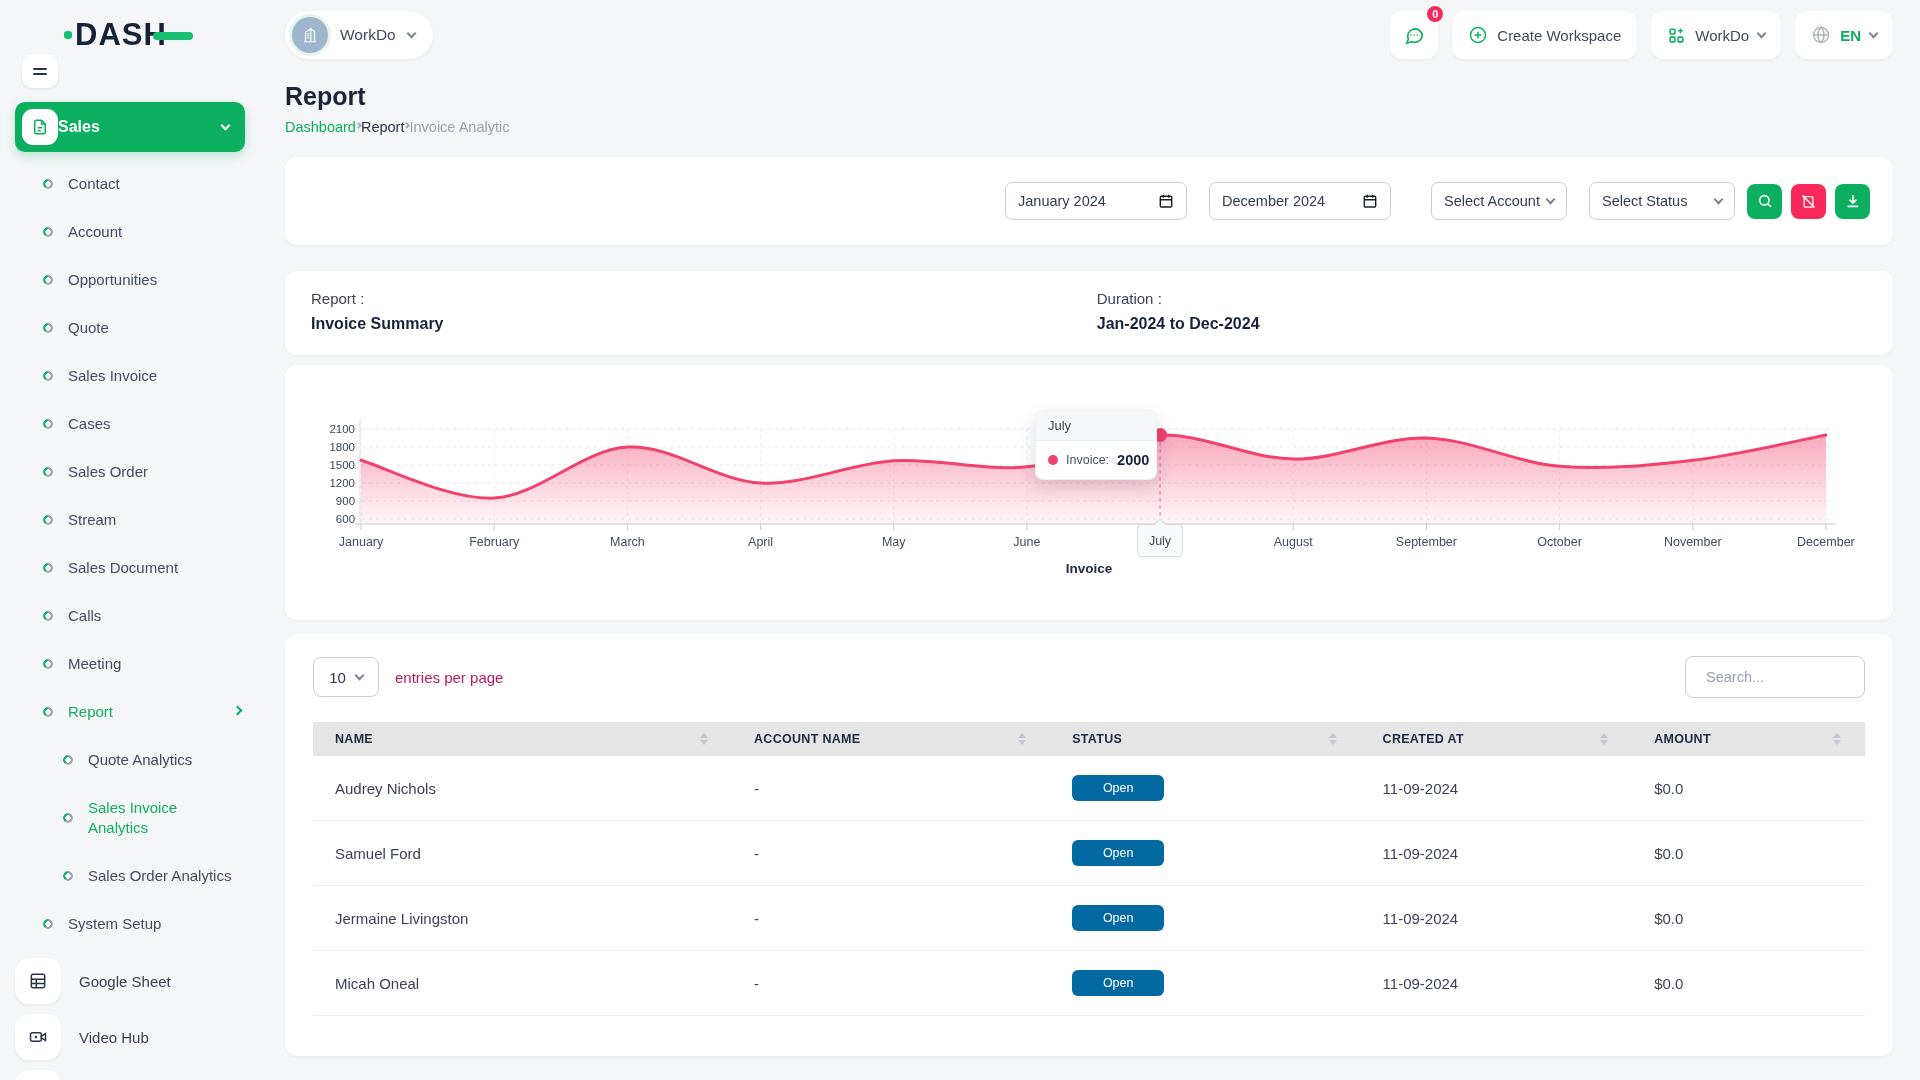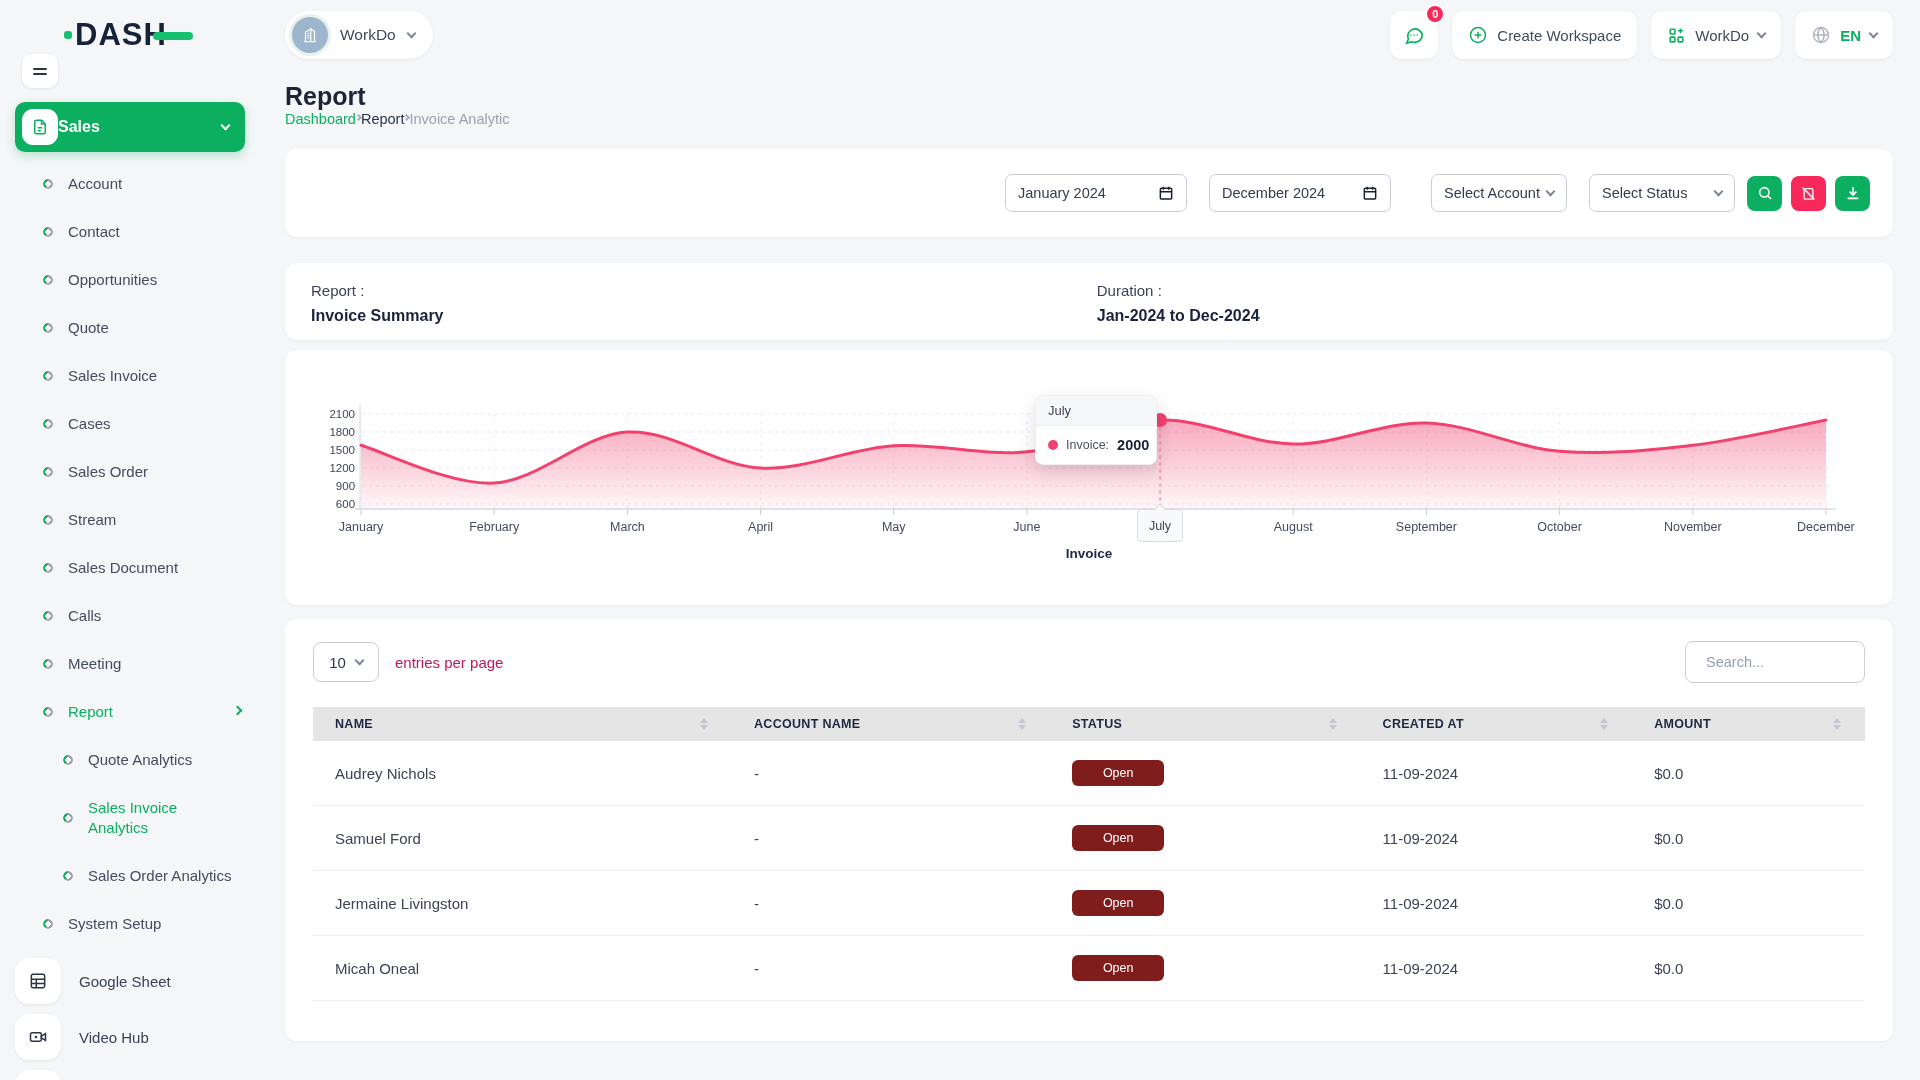--- a/index.html
+++ b/index.html
@@ -59,21 +59,21 @@
     -webkit-mask:radial-gradient(circle, transparent 0 2.6px, #000 2.8px);
     mask:radial-gradient(circle, transparent 0 2.6px, #000 2.8px); }
   .sub-label { max-width:130px; }
   .tool-row { display:flex; align-items:center; gap:18px; margin:10px 0 10px 15px; font-size:15px;
     color:#3a4254; cursor:pointer; }
   .tool-icon { width:46px; height:46px; background:#fff; border-radius:14px; display:flex;
     align-items:center; justify-content:center; box-shadow:0 1px 3px rgba(40,50,70,.08); }
 
   
   .page-title { font-size:25px; font-weight:bold; color:#1c2438; }
-  .breadcrumb { display:flex; align-items:center; gap:0; font-size:14.5px; }
+  .breadcrumb { display:flex; align-items:center; gap:0; margin-top:8px; font-size:14.5px; }
   .breadcrumb .link { color:#0caf60; cursor:pointer; }
   .breadcrumb .mid { color:#2b3445; cursor:pointer; }
   .breadcrumb .cur { color:#9ba2ae; }
   .breadcrumb .chev { width:5px; height:5px; border-color:#aab0ba; }
 
   
   .card { background:#fff; border-radius:12px; box-shadow:0 1px 3px rgba(40,50,70,.05); }
 
   .filter-card { margin-top:22px; height:88px; display:flex; align-items:center;
     justify-content:flex-end; padding:0 23px; }
@@ -82,21 +82,21 @@
     font-size:14.5px; color:#333c4e; cursor:pointer; }
   .date-field { width:182px; margin-left:22px; }
   .sel-account { width:136px; margin-left:40px; }
   .sel-status { width:146px; margin-left:22px; }
   .fbtn { width:35px; height:35px; border:none; border-radius:8px; display:flex; align-items:center;
     justify-content:center; cursor:pointer; }
   .fbtn.green { background:#0caf60; }
   .fbtn.pink { background:#f8285a; }
   .btn-group { display:flex; gap:9px; margin-left:12px; }
 
-  .summary-card { margin-top:26px; padding:19px 26px 15px; display:flex; }
+  .summary-card { margin-top:26px; padding:19px 26px 22px; display:flex; }
   .sum-col1 { width:50.5%; }
   .sum-label { font-size:15px; color:#3f4254; }
   .sum-value { font-size:16px; font-weight:bold; color:#19233c; margin-top:8px; }
 
   
   .chart-card { margin-top:10px; height:255px; position:relative; }
   #chart-svg { position:absolute; inset:0; }
   #chart-svg text { font-family:"Liberation Sans", sans-serif; }
   .chart-legend { position:absolute; left:0; right:0; top:196px; text-align:center;
     font-size:13.5px; font-weight:bold; color:#222c44; }
@@ -127,21 +127,21 @@
   thead th { background:#e5e5e5; padding:10px 24px 10px 22px; text-align:left; }
   th .th-inner { display:flex; align-items:center; font-size:12.5px; font-weight:bold;
     letter-spacing:.3px; color:#1c2742; text-transform:uppercase; cursor:pointer; }
   .sort { display:inline-flex; flex-direction:column; gap:2px; margin-left:auto; padding-left:10px; }
   .sort i { width:0; height:0; border-left:4px solid transparent; border-right:4px solid transparent; }
   .sort .up { border-bottom:5px solid #c3c7d1; }
   .sort .down { border-top:5px solid #c3c7d1; }
   tbody td { padding:19px 24px 19px 22px; font-size:15px; color:#3f4254; border-bottom:1px solid #edeff2; }
   .col-name { width:27%; } .col-account { width:20.5%; } .col-status { width:20%; }
   .col-created { width:17.5%; } .col-amount { width:15%; }
-  .status-badge { display:inline-block; width:92px; text-align:center; padding:6px 0; background:#7f1d1d;
+  .status-badge { display:inline-block; width:92px; text-align:center; padding:6px 0; background:#0369a1;
     border-radius:6px; color:#fff; font-size:12.5px; }
 </style>
 </head>
 <body>
 
 <div class="topbar">
   <div class="logo-wrap">
     <div class="logo">
       <span class="dot"></span>
       <span class="word">DASH</span>
@@ -210,25 +210,25 @@
           <path d="M14 3H7a2 2 0 0 0-2 2v14a2 2 0 0 0 2 2h10a2 2 0 0 0 2-2V8z"></path>
           <path d="M14 3v5h5M9 13h6M9 17h4"></path>
         </svg>
       </span>
       <span class="section-label">Sales</span>
       <span class="chev"></span>
     </div>
     <ul class="menu">
       <li class="menu-item">
           <span class="donut"></span>
+          <span>Contact</span>
+        </li>
+      <li class="menu-item">
+          <span class="donut"></span>
           <span>Account</span>
-        </li>
-      <li class="menu-item">
-          <span class="donut"></span>
-          <span>Contact</span>
         </li>
       <li class="menu-item">
           <span class="donut"></span>
           <span>Opportunities</span>
         </li>
       <li class="menu-item">
           <span class="donut"></span>
           <span>Quote</span>
         </li>
       <li class="menu-item">

